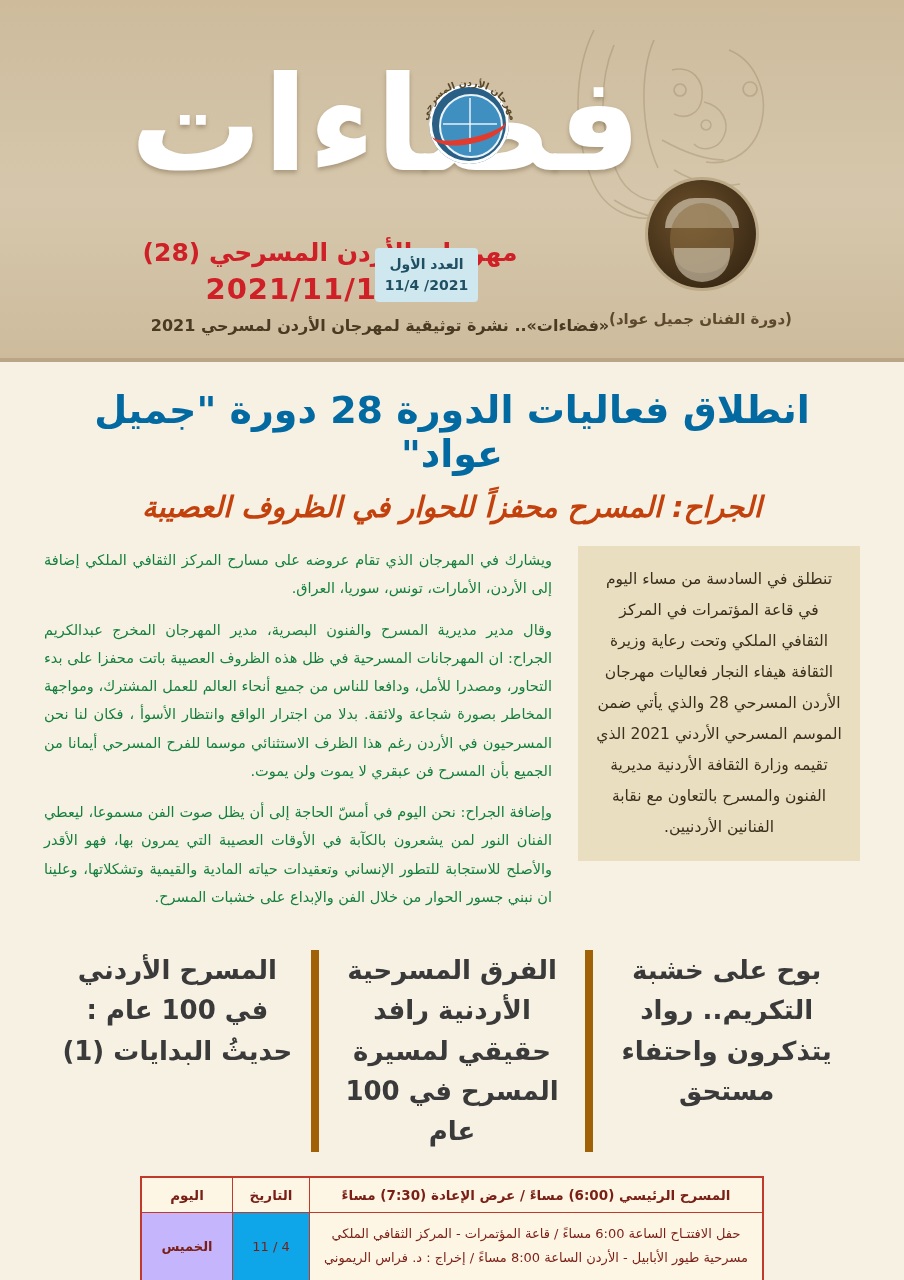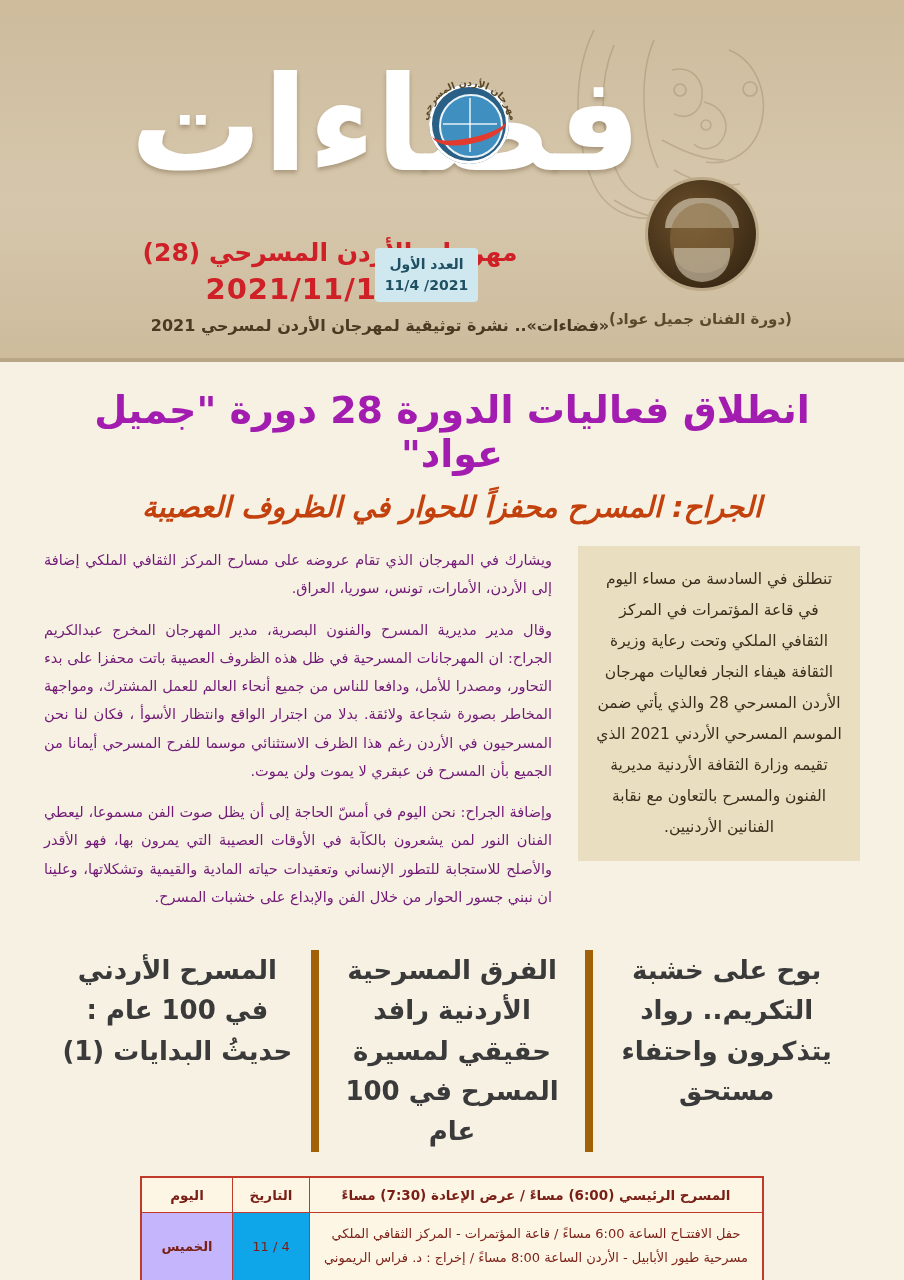--- a/index.html
+++ b/index.html
@@ -108,39 +108,39 @@
     text-align:center;font-size:14px;color:#1e4f63;font-weight:bold;line-height:1.5;
   }
   .tagline{
     position:absolute;top:316px;left:120px;width:520px;text-align:center;
     font-size:16px;color:#4a3a22;font-weight:bold;
   }
   
   .main{padding:0 0 0 0;}
   .headline{
     margin:26px 44px 0 44px;text-align:center;
-    font-size:38px;font-weight:bold;color:#a21caf;
+    font-size:38px;font-weight:bold;color:#0369a1;
   }
   .subhead{
     margin:14px 44px 0 44px;text-align:center;
     font-size:29px;font-weight:bold;color:#c2410c;font-style:italic;
   }
   .content-row{
     display:flex;flex-direction:row;margin:22px 44px 0 44px;gap:26px;align-items:flex-start;
   }
   .lead-box{
     width:250px;flex:0 0 250px;
     background:#e9dec0;
     padding:18px 16px;
     font-size:15.5px;line-height:2;color:#3a2f1c;text-align:center;font-weight:normal;
   }
   .body-col{flex:1;}
   .body-col p{
     margin:0 0 13px 0;
-    font-size:14.5px;line-height:1.95;text-align:justify;color:#701a75;
+    font-size:14.5px;line-height:1.95;text-align:justify;color:#15803d;
   }
   
   .highlights{
     display:flex;flex-direction:row;margin:26px 44px 0 44px;
   }
   .hl{
     flex:1;text-align:center;padding:0 14px;
     font-size:26px;line-height:1.55;color:#3a3a3a;font-weight:bold;
   }
   .hl + .hl{border-right:8px solid #a16207;}

